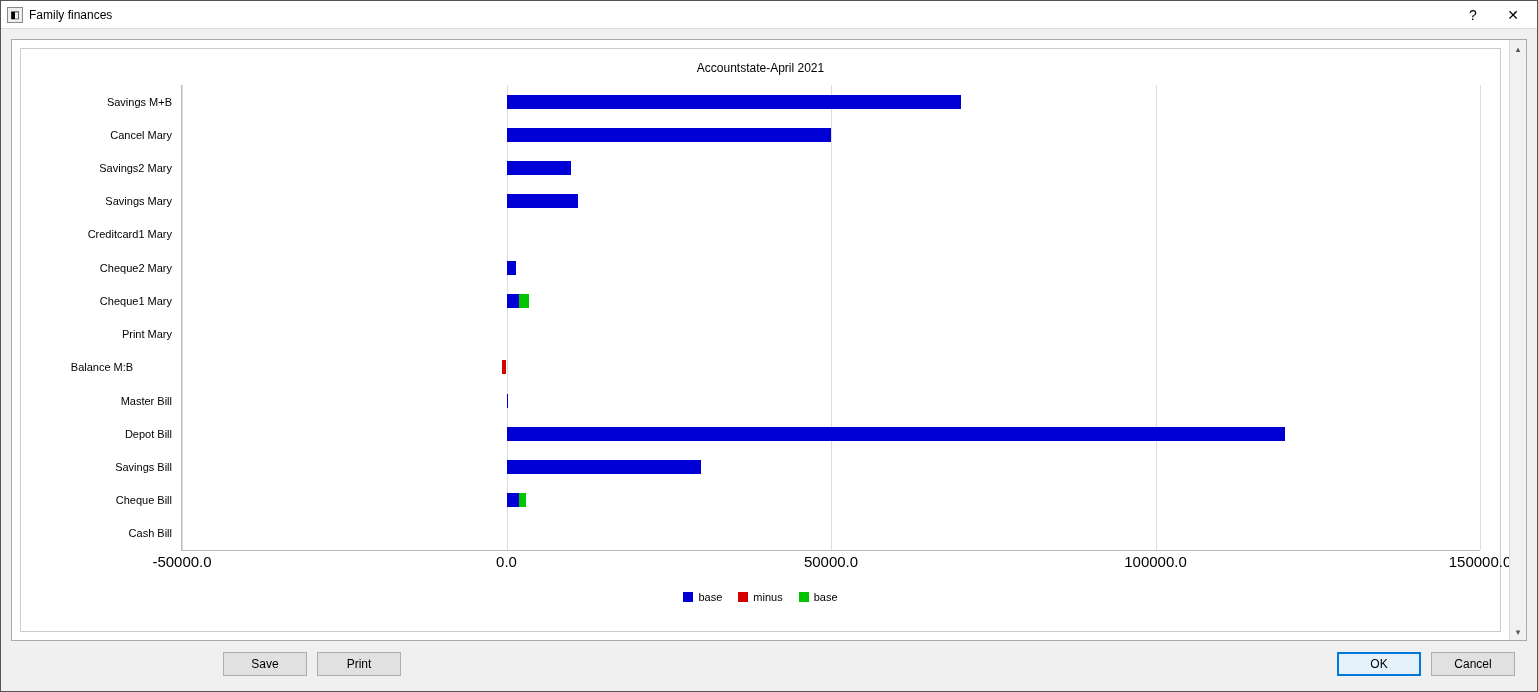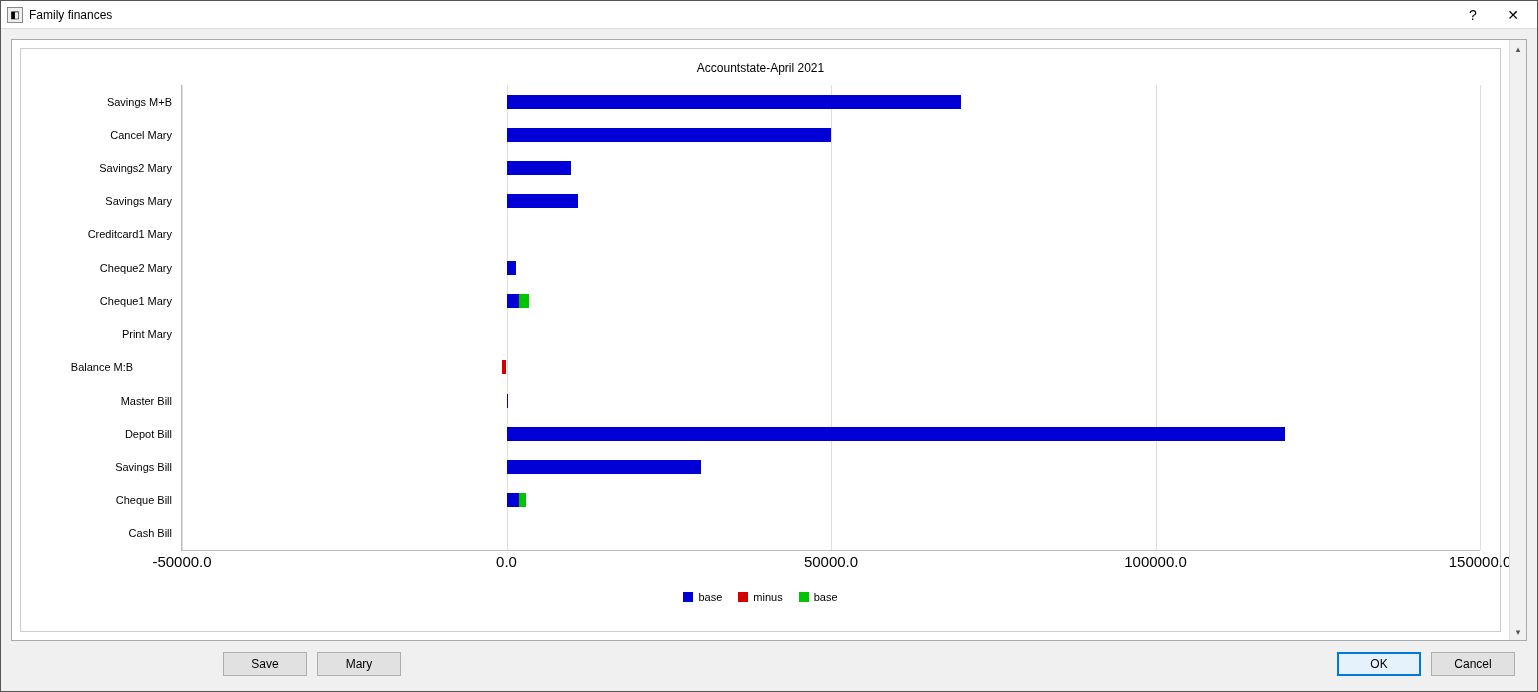--- a/index.html
+++ b/index.html
@@ -259,21 +259,21 @@
       </div>
       <div class="scrollbar-v">
         <div class="arrow-up">▴</div>
         <div class="arrow-down">▾</div>
       </div>
     </div>
 
     <div class="button-row">
       <div class="left-group">
         <div class="btn">Save</div>
-        <div class="btn">Mary</div>
+        <div class="btn">Print</div>
       </div>
       <div class="right-group">
         <div class="btn primary">OK</div>
         <div class="btn">Cancel</div>
       </div>
     </div>
   </div>
 
 </div>
 

